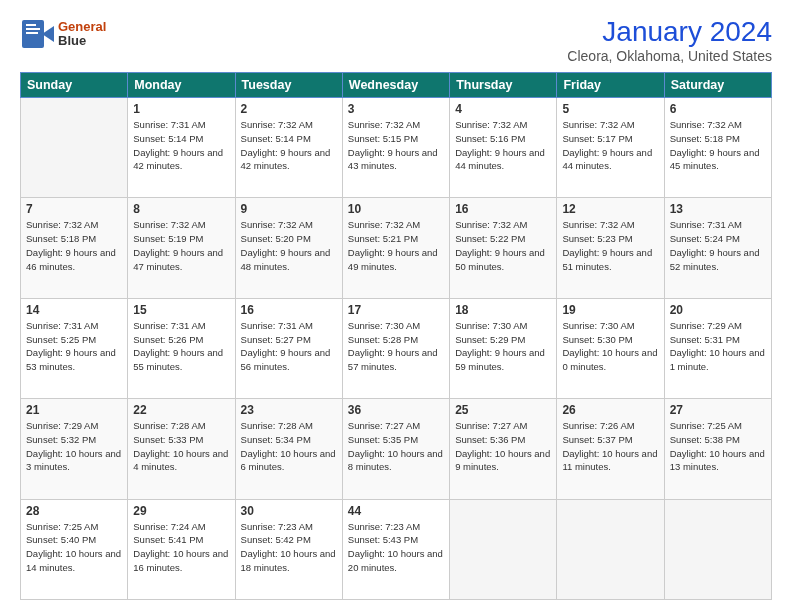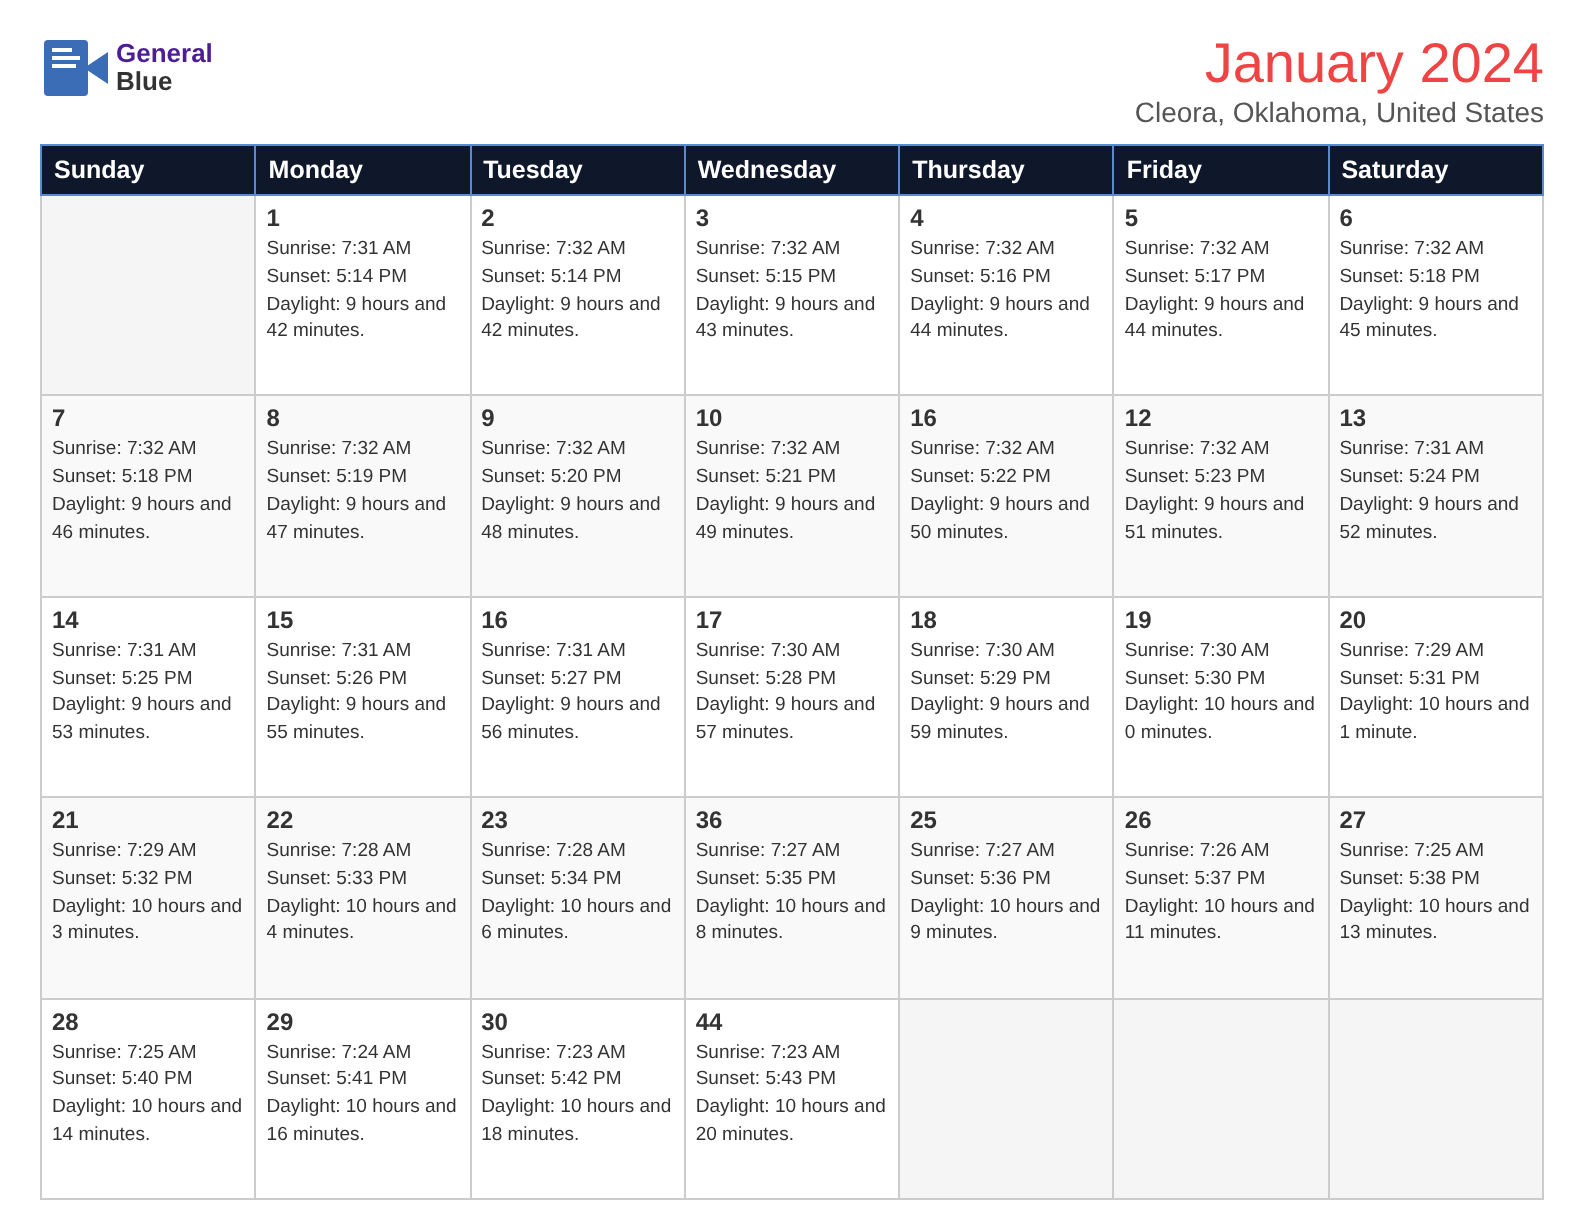--- a/index.html
+++ b/index.html
@@ -29,42 +29,42 @@
       gap: 4px;
     }
     .logo-text {
       display: flex;
       flex-direction: column;
       font-size: 13px;
       font-weight: bold;
       line-height: 1.1;
       color: #333;
     }
-    .logo-text span:first-child { color: #4c1d95; }
+    .logo-text span:first-child { color: #c2410c; }
     .title-block {
       text-align: right;
     }
     .main-title {
       font-size: 28px;
       font-weight: normal;
-      color: #ef4444;
+      color: #1d4ed8;
     }
     .subtitle {
       font-size: 14px;
       color: #555;
     }
     .calendar {
       flex: 1;
       border: 1px solid #ccc;
       border-collapse: collapse;
       width: 100%;
       table-layout: fixed;
     }
     .calendar th {
-      background-color: #0f172a;
+      background-color: #0f766e;
       color: #fff;
       text-align: left;
       padding: 5px 6px;
       font-size: 12.5px;
       font-weight: bold;
       border: 1px solid #5a8ad0;
     }
     .calendar td {
       border: 1px solid #ccc;
       vertical-align: top;

